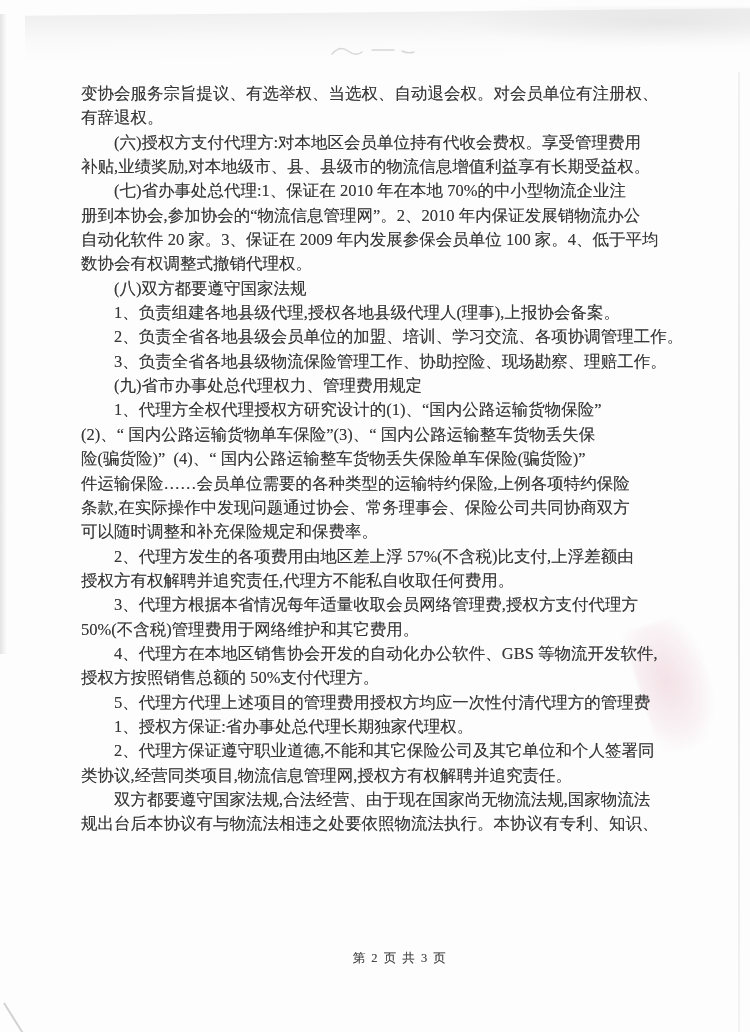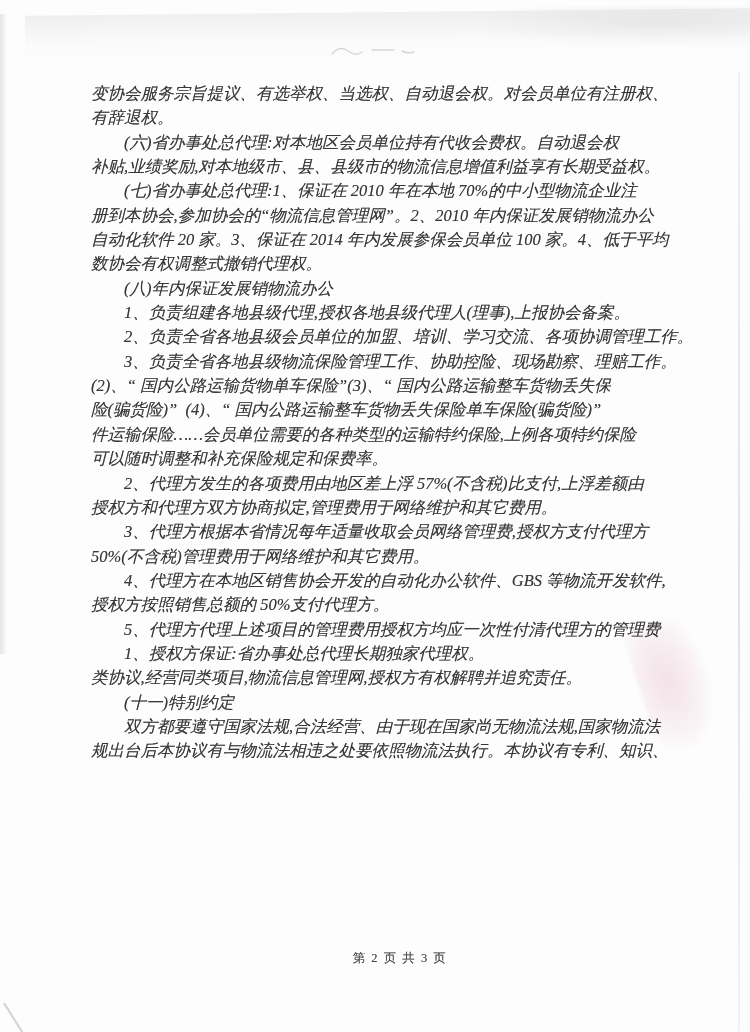--- a/index.html
+++ b/index.html
@@ -43,25 +43,24 @@
     pointer-events:none;
   }
   .corner-line{
     position:absolute;left:4px;top:1002px;width:78px;height:2px;
     background:rgba(130,130,130,0.35);
     transform:rotate(58deg);transform-origin:left center;
     pointer-events:none;
   }
   
   .textblock{
-    position:absolute;left:91px;top:82px;width:590px;
+    position:absolute;left:81px;top:82px;width:590px;
     font-size:16.5px;line-height:24.35px;
     color:#383838;
     text-shadow:0 0 0.5px rgba(70,70,70,0.55);
-    font-style:italic;
   }
   .line{white-space:pre;}
   .line.in{text-indent:33px;}
   .footer{
     position:absolute;left:0;top:950px;width:750px;
     text-align:center;
     font-size:12.5px;color:#474747;
     letter-spacing:1.5px;
     text-shadow:0 0 0.5px rgba(70,70,70,0.5);
     padding-left:25px;
@@ -78,41 +77,44 @@
     <path d="M4 14 q8 -9 16 -3 t14 1 M44 10 h22 M74 11 q6 3 12 1" fill="none" stroke="#b9b9b9" stroke-width="1.4" stroke-linecap="round"></path>
   </svg>
 </div>
 <div class="crease"></div>
 <div class="pink-smudge"></div>
 <div class="corner-line"></div>
 
 <div class="textblock">
   <div class="line">变协会服务宗旨提议、有选举权、当选权、自动退会权。对会员单位有注册权、</div>
   <div class="line">有辞退权。</div>
-  <div class="line in">(六)省办事处总代理:对本地区会员单位持有代收会费权。自动退会权</div>
+  <div class="line in">(六)授权方支付代理方:对本地区会员单位持有代收会费权。享受管理费用</div>
   <div class="line">补贴,业绩奖励,对本地级市、县、县级市的物流信息增值利益享有长期受益权。</div>
   <div class="line in">(七)省办事处总代理:1、保证在 2010 年在本地 70%的中小型物流企业注</div>
   <div class="line">册到本协会,参加协会的“物流信息管理网”。2、2010 年内保证发展销物流办公</div>
-  <div class="line">自动化软件 20 家。3、保证在 2014 年内发展参保会员单位 100 家。4、低于平均</div>
+  <div class="line">自动化软件 20 家。3、保证在 2009 年内发展参保会员单位 100 家。4、低于平均</div>
   <div class="line">数协会有权调整式撤销代理权。</div>
-  <div class="line in">(八)年内保证发展销物流办公</div>
+  <div class="line in">(八)双方都要遵守国家法规</div>
   <div class="line in">1、负责组建各地县级代理,授权各地县级代理人(理事),上报协会备案。</div>
   <div class="line in">2、负责全省各地县级会员单位的加盟、培训、学习交流、各项协调管理工作。</div>
   <div class="line in">3、负责全省各地县级物流保险管理工作、协助控险、现场勘察、理赔工作。</div>
+  <div class="line in">(九)省市办事处总代理权力、管理费用规定</div>
+  <div class="line in">1、代理方全权代理授权方研究设计的(1)、“国内公路运输货物保险”</div>
   <div class="line">(2)、“ 国内公路运输货物单车保险”(3)、“ 国内公路运输整车货物丢失保</div>
   <div class="line">险(骗货险)”  (4)、“ 国内公路运输整车货物丢失保险单车保险(骗货险)”</div>
   <div class="line">件运输保险……会员单位需要的各种类型的运输特约保险,上例各项特约保险</div>
+  <div class="line">条款,在实际操作中发现问题通过协会、常务理事会、保险公司共同协商双方</div>
   <div class="line">可以随时调整和补充保险规定和保费率。</div>
   <div class="line in">2、代理方发生的各项费用由地区差上浮 57%(不含税)比支付,上浮差额由</div>
-  <div class="line">授权方和代理方双方协商拟定,管理费用于网络维护和其它费用。</div>
+  <div class="line">授权方有权解聘并追究责任,代理方不能私自收取任何费用。</div>
   <div class="line in">3、代理方根据本省情况每年适量收取会员网络管理费,授权方支付代理方</div>
   <div class="line">50%(不含税)管理费用于网络维护和其它费用。</div>
   <div class="line in">4、代理方在本地区销售协会开发的自动化办公软件、GBS 等物流开发软件,</div>
   <div class="line">授权方按照销售总额的 50%支付代理方。</div>
   <div class="line in">5、代理方代理上述项目的管理费用授权方均应一次性付清代理方的管理费</div>
   <div class="line in">1、授权方保证:省办事处总代理长期独家代理权。</div>
+  <div class="line in">2、代理方保证遵守职业道德,不能和其它保险公司及其它单位和个人签署同</div>
   <div class="line">类协议,经营同类项目,物流信息管理网,授权方有权解聘并追究责任。</div>
-  <div class="line in">(十一)特别约定</div>
   <div class="line in">双方都要遵守国家法规,合法经营、由于现在国家尚无物流法规,国家物流法</div>
   <div class="line">规出台后本协议有与物流法相违之处要依照物流法执行。本协议有专利、知识、</div>
 </div>
 
 <div class="footer">第 2 页 共 3 页</div>
 
 </body></html>

